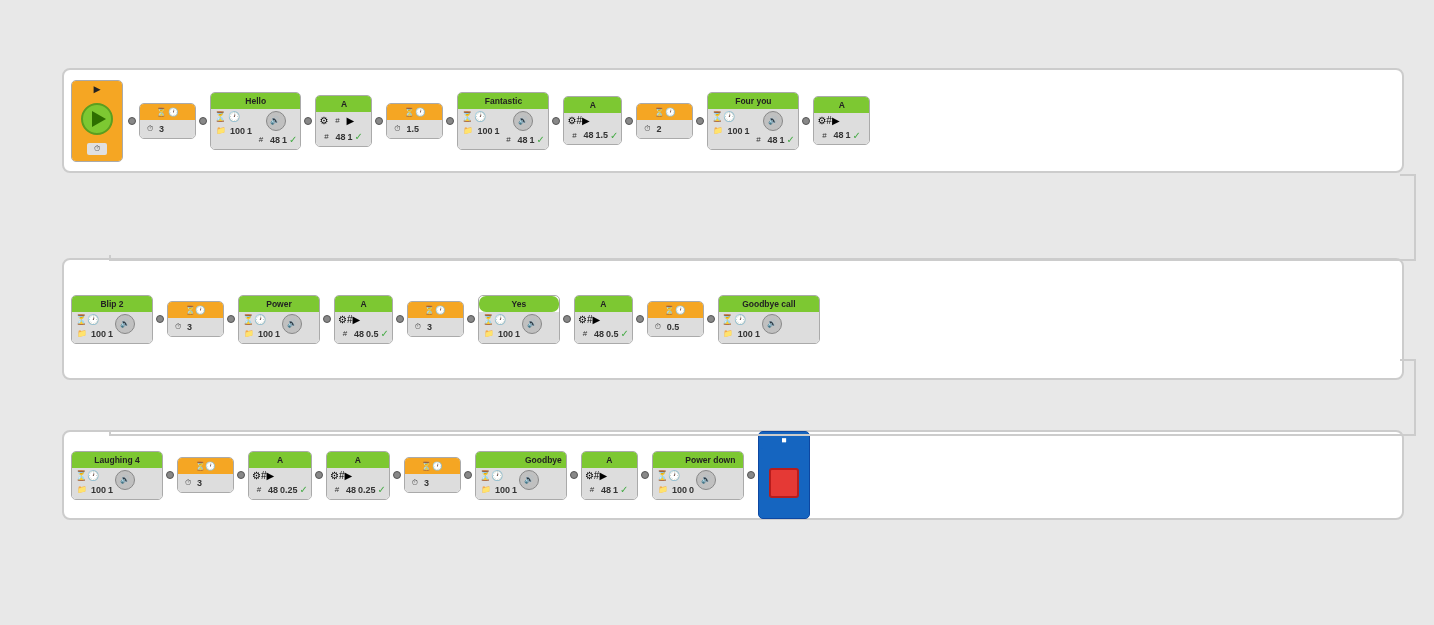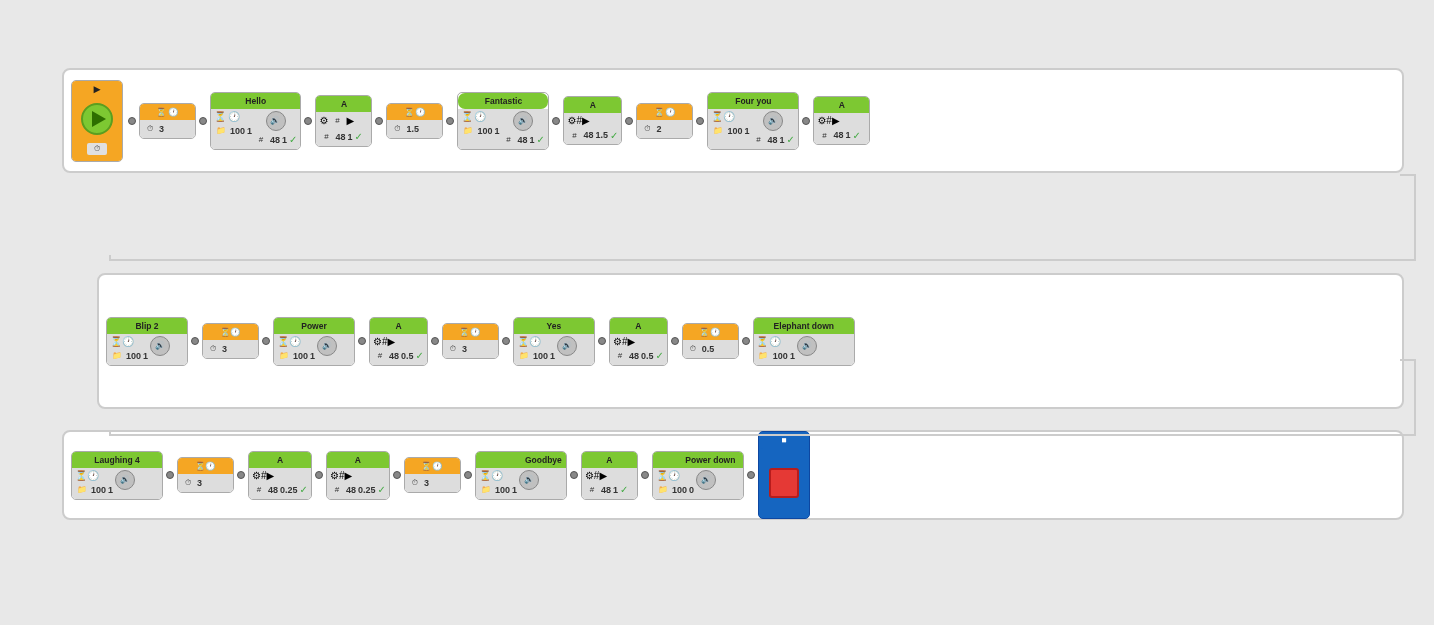--- a/index.html
+++ b/index.html
@@ -25,21 +25,21 @@
       position: absolute;
       display: flex;
       align-items: center;
       background: white;
       border: 2px solid #ccc;
       border-radius: 8px;
       padding: 4px 6px;
     }
 
     .row1 { top: 68px; left: 62px; right: 30px; height: 105px; }
-    .row2 { top: 273px; left: 62px; right: 30px; height: 136px; margin-left: 35px; }
+    .row2 { top: 258px; left: 62px; right: 30px; height: 122px; }
     .row3 { top: 430px; left: 62px; right: 30px; height: 90px; }
 
     .play-btn {
       width: 32px;
       height: 32px;
       background: #7dc832;
       border-radius: 50%;
       display: flex;
       align-items: center;
       justify-content: center;
@@ -258,21 +258,21 @@
           <div class="pb-row">
             <span class="mi">⏱</span>
             <span class="number-val">1.5</span>
           </div>
         </div>
       </div>
 
       <div class="connector-dot"></div>
 
       <div class="prog-block">
-        <div class="prog-block-header c-green" style="min-width:90px;border-radius:7px;">Fantastic</div>
+        <div class="prog-block-header c-green" style="min-width:90px;">Fantastic</div>
         <div class="prog-block-body" style="flex-direction:row; gap:2px;">
           <div style="display:flex;flex-direction:column;gap:2px;">
             <div class="pb-row">
                 <span>⏳🕐</span>
               </div>
             <div class="pb-row">
               <span class="mi">📁</span>
               <span class="number-val">100</span>
               <span class="number-val">1</span>
             </div>
@@ -445,21 +445,21 @@
           <div class="pb-row">
               <span class="mi">⏱</span>
               <span class="number-val">3</span>
             </div>
         </div>
       </div>
 
       <div class="connector-dot"></div>
 
       <div class="prog-block">
-        <div class="prog-block-header c-green" style="min-width:80px;">Yes</div>
+        <div class="prog-block-header c-green" style="min-width:80px;border-radius:7px;">Yes</div>
         <div class="prog-block-body" style="flex-direction:row; gap:2px;">
           <div style="display:flex;flex-direction:column;gap:2px;">
             <div class="pb-row">
                 <span>⏳🕐</span>
               </div>
             <div class="pb-row">
                 <span class="mi">📁</span>
                 <span class="number-val">100</span>
                 <span class="number-val">1</span>
               </div>
@@ -495,21 +495,21 @@
           <div class="pb-row">
               <span class="mi">⏱</span>
               <span class="number-val">0.5</span>
             </div>
         </div>
       </div>
 
       <div class="connector-dot"></div>
 
       <div class="prog-block">
-        <div class="prog-block-header c-green" style="min-width:100px;">Elephant down</div>
+        <div class="prog-block-header c-green" style="min-width:100px;">Goodbye call</div>
         <div class="prog-block-body" style="flex-direction:row; gap:2px;">
           <div style="display:flex;flex-direction:column;gap:2px;">
             <div class="pb-row">
                 <span>⏳🕐</span>
               </div>
             <div class="pb-row">
                 <span class="mi">📁</span>
                 <span class="number-val">100</span>
                 <span class="number-val">1</span>
               </div>

